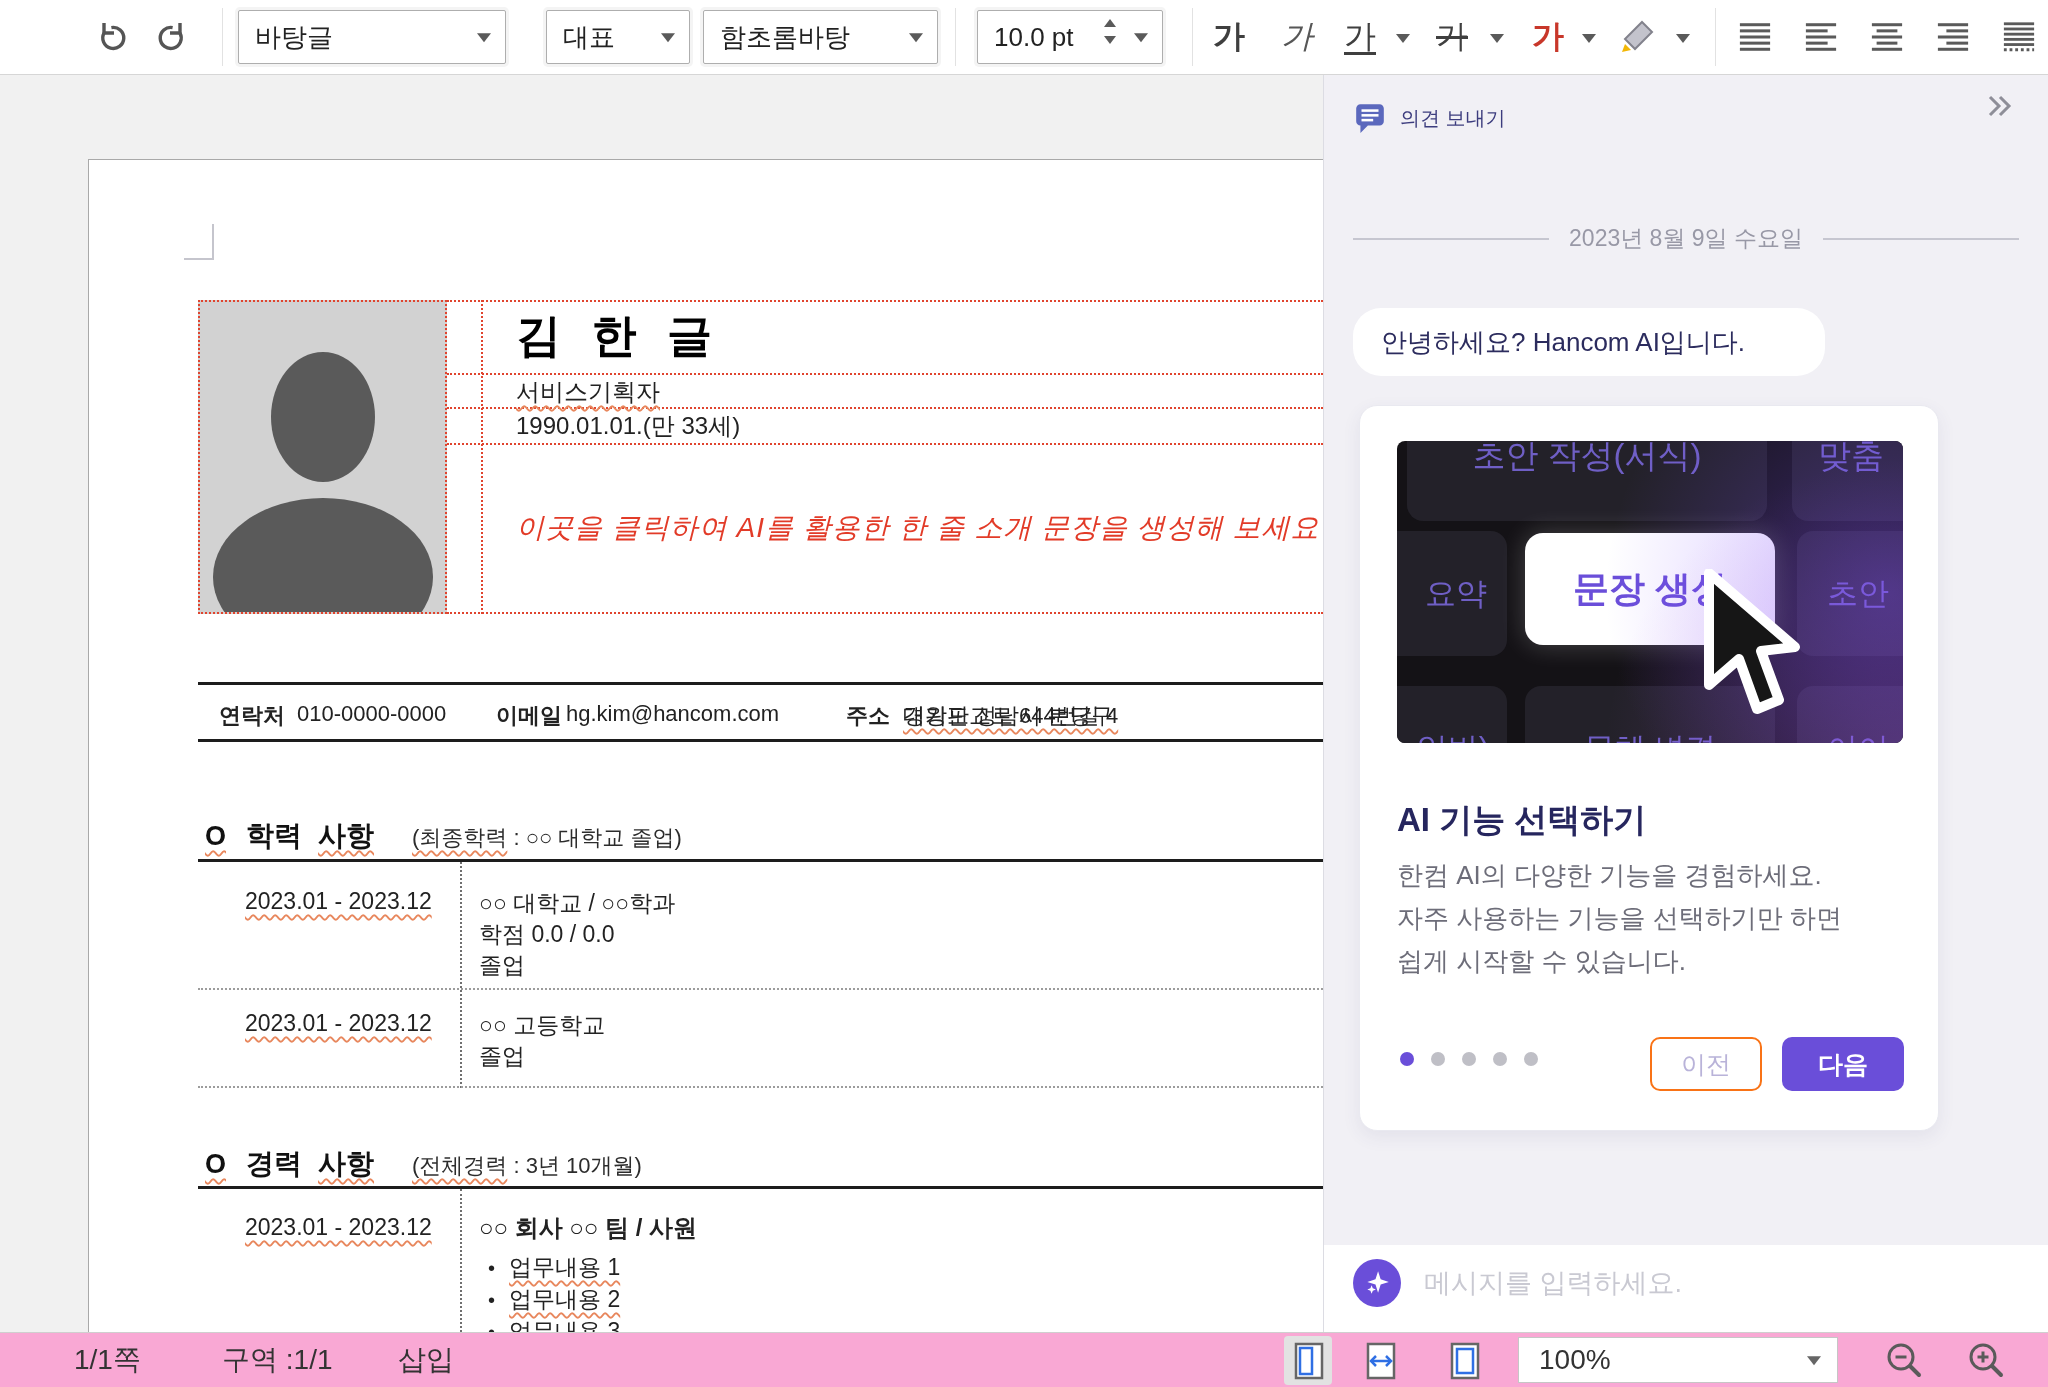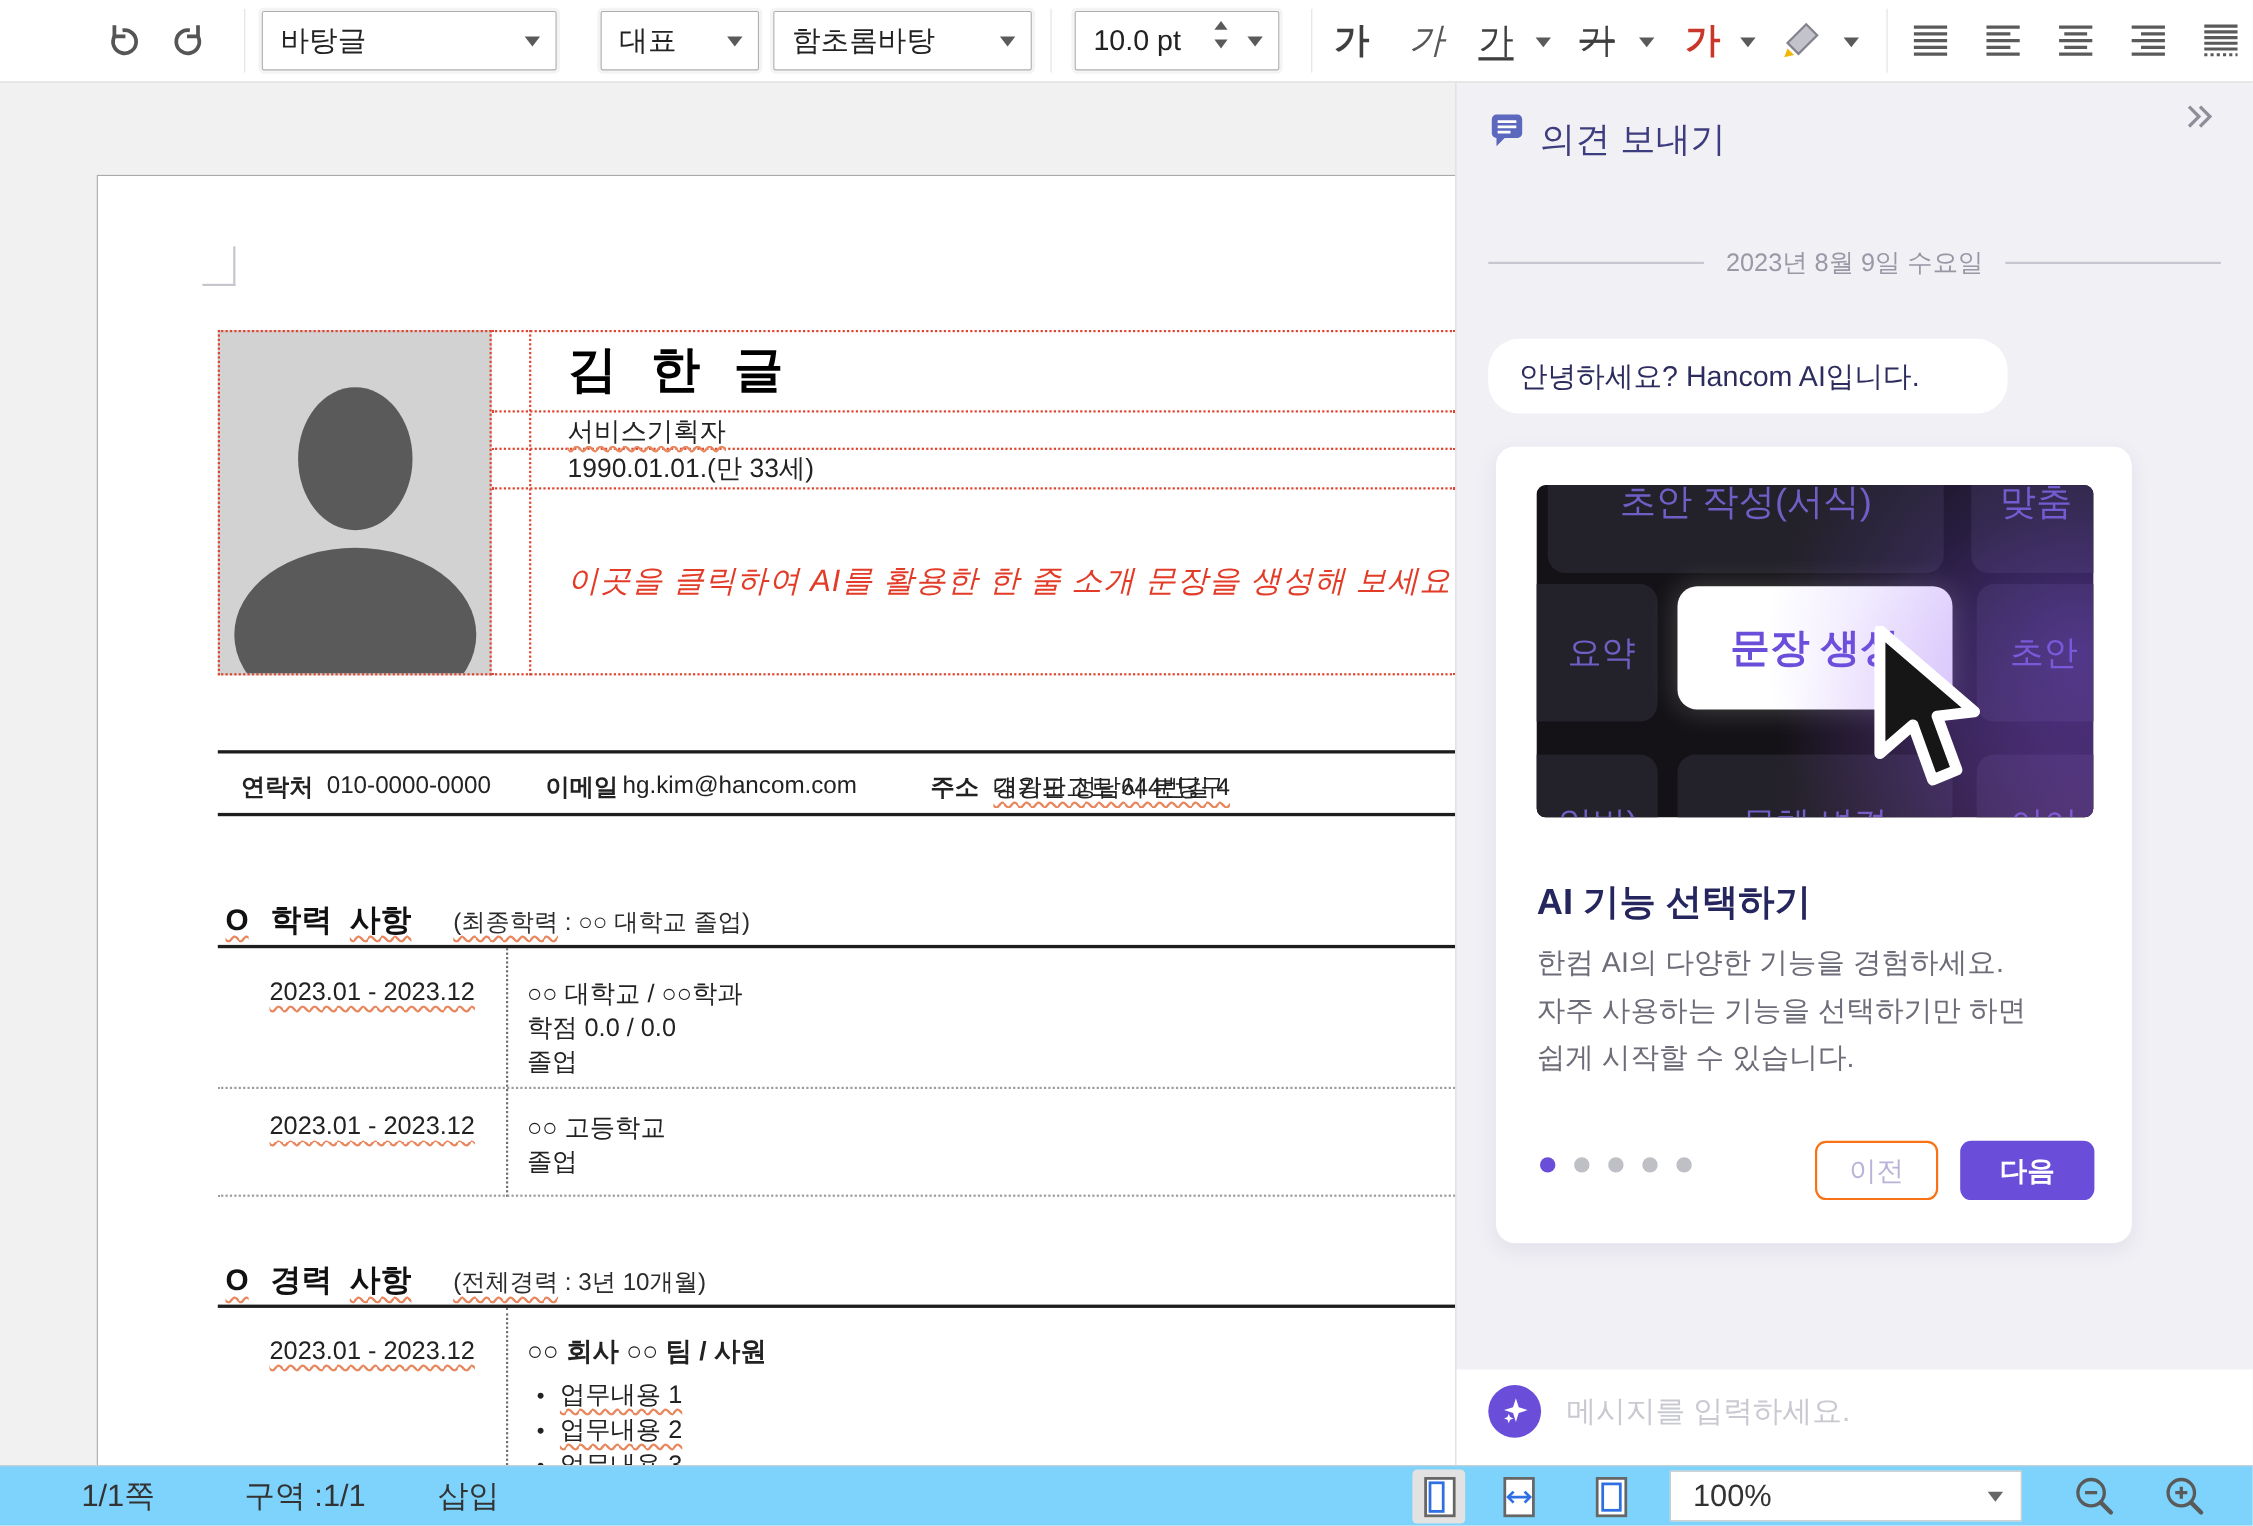--- a/index.html
+++ b/index.html
@@ -60,21 +60,21 @@
   .cell { position:absolute; font-size:23px; color:#222; white-space:nowrap; }
   .cell.bold { font-weight:700; font-size:24px; }
   .task { position:absolute; left:488px; font-size:23px; color:#222; white-space:nowrap; }
   .task .bg { margin-right:14px; font-size:20px; }
 
   .wavy { text-decoration-line:underline; text-decoration-style:wavy; text-decoration-color:#e8875d; text-decoration-thickness:1.5px; text-underline-offset:5px; }
 
   
   .panel { position:absolute; left:1323px; top:75px; width:725px; height:1257px; background:#f1f0f5; border-left:1px solid #dcdce3; overflow:hidden; }
   .p-head-icon { position:absolute; left:29px; top:26px; }
-  .p-head-lbl { position:absolute; left:76px; top:30px; font-size:32px; color:#3c3c7e; }
+  .p-head-lbl { position:absolute; left:76px; top:30px; font-size:20px; color:#3c3c7e; }
   .p-collapse { position:absolute; left:660px; top:16px; }
   .date-row { position:absolute; left:29px; right:29px; top:148px; display:flex; align-items:center; gap:20px; }
   .date-row .ln { flex:1; height:2px; background:#c6c6d0; }
   .date-row .dt { font-size:23px; color:#9898a6; white-space:nowrap; }
 
   .bubble { position:absolute; background:#fff; border-radius:28px; color:#2c2c5e; }
   .greet { left:29px; top:233px; width:472px; height:68px; display:flex; align-items:center; padding-left:28px; font-size:26px; }
   .prompt-bbl { left:29px; top:1078px; width:562px; height:130px; border-radius:26px; font-size:27px; padding:31px 0 0 28px; }
 
   .card { position:absolute; left:35px; top:330px; width:580px; height:726px; background:#fff; border:1px solid #e9e9f0; border-radius:18px; box-shadow:0 6px 18px rgba(70,70,120,.08); }
@@ -92,21 +92,21 @@
   .dot.active { background:#6a4ed9; }
   .btn-prev { position:absolute; left:290px; top:631px; width:112px; height:54px; background:#fff; border:2px solid #f97316; border-radius:10px; color:#b9b3d9; font-size:25px; display:flex; align-items:center; justify-content:center; }
   .btn-next { position:absolute; left:422px; top:631px; width:122px; height:54px; background:#6a4ed9; border-radius:10px; color:#fff; font-size:25px; font-weight:600; display:flex; align-items:center; justify-content:center; }
 
   .input-bar { position:absolute; left:0; top:1170px; width:725px; height:87px; background:#fff; }
   .spark { position:absolute; left:29px; top:14px; width:48px; height:48px; border-radius:50%; background:#6a4ed9; display:flex; align-items:center; justify-content:center; }
   .msg-input { position:absolute; left:100px; top:14px; width:560px; height:48px; border:none; outline:none; background:transparent; font-size:27px; color:#444; font-family:"Liberation Sans",sans-serif; }
   .msg-input::placeholder { color:#c9c9d2; }
 
   
-  .statusbar { position:absolute; left:0; bottom:0; width:2048px; height:55px; background:#7dd3fc; border-top:1px solid #cfcfcf; z-index:40; }
+  .statusbar { position:absolute; left:0; bottom:0; width:2048px; height:55px; background:#f9a8d4; border-top:1px solid #cfcfcf; z-index:40; }
   .sb-text { position:absolute; top:50%; transform:translateY(-50%); font-size:28px; color:#333; white-space:nowrap; }
   .sb-ic { position:absolute; top:3px; width:48px; height:49px; display:flex; align-items:center; justify-content:center; border-radius:4px; }
   .sb-ic.sel { background:#e2e2e2; }
   .zoom-combo { position:absolute; left:1518px; top:4px; width:320px; height:46px; background:#fff; border:1px solid #c6c6c6; }
   .zoom-combo .lbl { position:absolute; left:20px; top:50%; transform:translateY(-50%); font-size:28px; color:#333; }
   .zoom-combo .caret { position:absolute; right:16px; top:50%; transform:translateY(-42%); border-top-color:#666; }
 </style>
 </head>
 <body>
 

